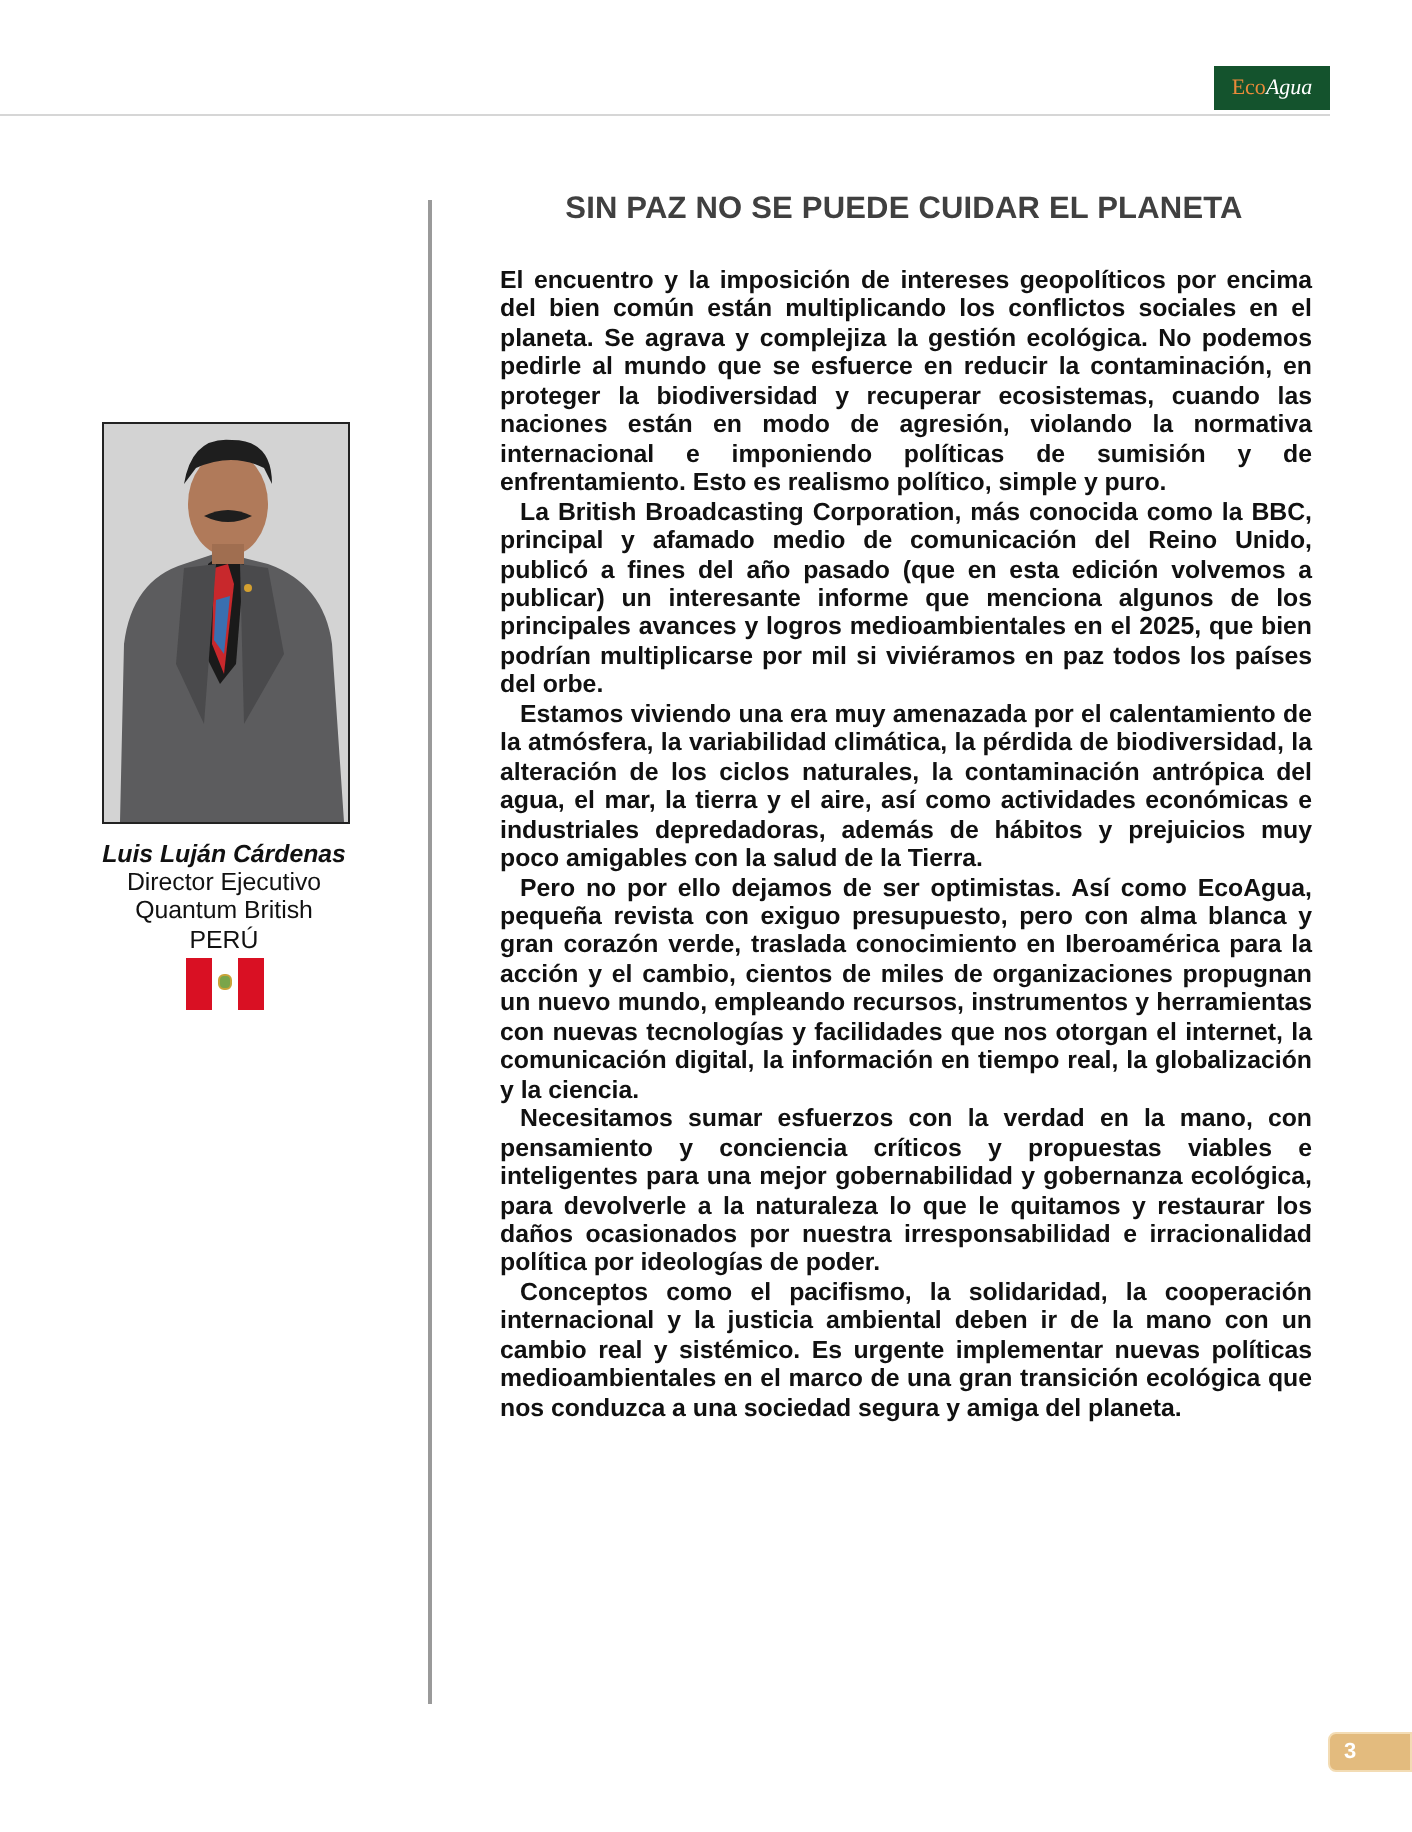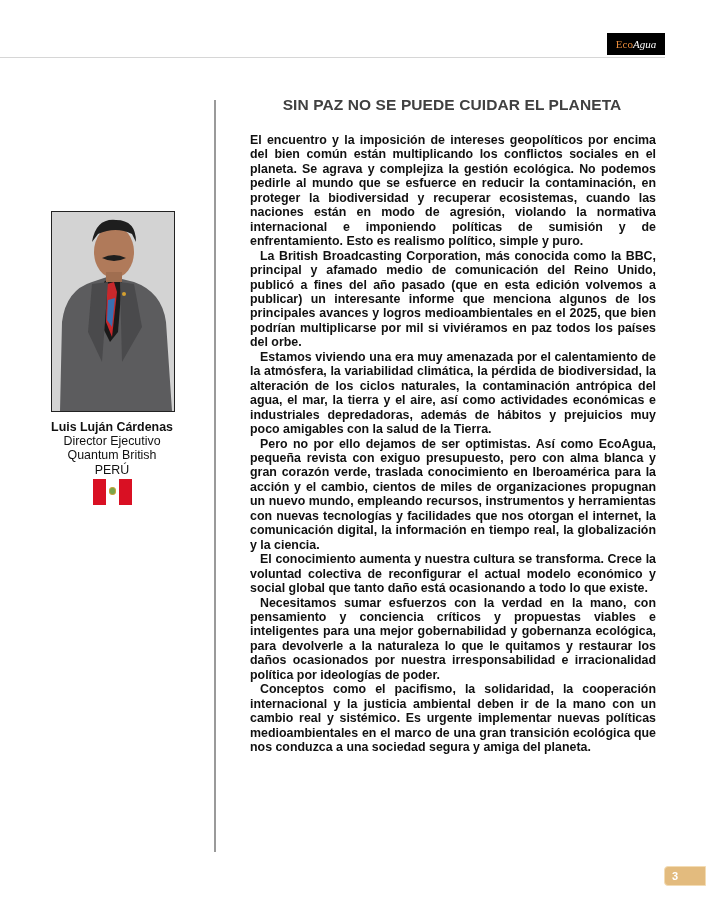--- a/index.html
+++ b/index.html
@@ -1,28 +1,28 @@
 <!DOCTYPE html>
 <html><head>
 <meta charset="utf-8">
 <style>
   html, body { margin:0; padding:0; background:#ffffff; }
   body { width:706px; height:916px; position:relative; overflow:hidden; font-family:"Liberation Sans", sans-serif; color:#111; }
-  .brand-badge { position:absolute; left:607px; top:33px; width:58px; height:22px; background:#000000; display:flex; align-items:center; justify-content:center; font-family:"Liberation Serif", serif; font-size:11px; }
+  .brand-badge { position:absolute; left:607px; top:33px; width:58px; height:22px; background:#14532d; display:flex; align-items:center; justify-content:center; font-family:"Liberation Serif", serif; font-size:11px; }
   .brand-eco { color:#e88a3a; }
   .brand-agua { color:#ffffff;font-style:italic; }
   .header-rule { position:absolute; left:0; top:57px; width:665px; height:1px; background:#d6d6d6; }
   .divider { position:absolute; left:214px; top:100px; width:2px; height:752px; background:#9a9a9a; }
   .title { position:absolute; left:240px; top:96px; width:424px; text-align:center; font-weight:bold; font-size:15.5px; letter-spacing:0.1px; color:#404040; }
   .article { position:absolute; left:250px; top:133px; width:406px; font-size:12.4px; line-height:14.45px; text-align:justify; color:#111; }
   .article p { margin:0; text-indent:10px;font-weight:bold; }
   .article p.first { text-indent:0; }
   .photo { position:absolute; left:51px; top:211px; width:122px; height:199px; border:1px solid #222; background:linear-gradient(180deg,#cfcfcf 0%,#d9d9d9 50%,#d2d2d2 100%); overflow:hidden; }
   .author { position:absolute; left:30px; top:420px; width:164px; text-align:center; font-size:12.4px; line-height:14.2px; color:#111; }
-  .author .name { font-weight:bold; }
+  .author .name { font-weight:bold;font-style:italic; }
   .flag { position:absolute; left:93px; top:479px; width:39px; height:26px; display:flex; }
   .flag .r { background:#d91023; width:13px; height:100%; }
   .flag .w { background:#ffffff; width:13px; height:100%; position:relative; }
   .flag .w::after { content:""; position:absolute; left:3px; top:8px; width:7px; height:8px; border-radius:3px; background:#7aa54a; border:1px solid #c9a43a; box-sizing:border-box; }
   .page-num { position:absolute; left:664px; top:866px; width:42px; height:20px; background:#e3bb7e; border:1px solid #f3dcb4; border-radius:4px 0 0 4px; box-sizing:border-box; color:#fff; font-weight:bold; font-size:11px; line-height:18px; padding-left:7px; }
 </style>
 </head>
 <body>
 
 <div class="brand-badge">
@@ -62,18 +62,17 @@
     <div class="r"></div>
 </div>
 
 <div class="title">SIN PAZ NO SE PUEDE CUIDAR EL PLANETA</div>
 
 <div class="article">
   <p class="first">El encuentro y la imposición de intereses geopolíticos por encima del bien común están multiplicando los conflictos sociales en el planeta. Se agrava y complejiza la gestión ecológica. No podemos pedirle al mundo que se esfuerce en reducir la contaminación, en proteger la biodiversidad y recuperar ecosistemas, cuando las naciones están en modo de agresión, violando la normativa internacional e imponiendo políticas de sumisión y de enfrentamiento. Esto es realismo político, simple y puro.</p>
   <p>La British Broadcasting Corporation, más conocida como la BBC, principal y afamado medio de comunicación del Reino Unido, publicó a fines del año pasado (que en esta edición volvemos a publicar) un interesante informe que menciona algunos de los principales avances y logros medioambientales en el 2025, que bien podrían multiplicarse por mil si viviéramos en paz todos los países del orbe.</p>
   <p>Estamos viviendo una era muy amenazada por el calentamiento de la atmósfera, la variabilidad climática, la pérdida de biodiversidad, la alteración de los ciclos naturales, la contaminación antrópica del agua, el mar, la tierra y el aire, así como actividades económicas e industriales depredadoras, además de hábitos y prejuicios muy poco amigables con la salud de la Tierra.</p>
   <p>Pero no por ello dejamos de ser optimistas. Así como EcoAgua, pequeña revista con exiguo presupuesto, pero con alma blanca y gran corazón verde, traslada conocimiento en Iberoamérica para la acción y el cambio, cientos de miles de organizaciones propugnan un nuevo mundo, empleando recursos, instrumentos y herramientas con nuevas tecnologías y facilidades que nos otorgan el internet, la comunicación digital, la información en tiempo real, la globalización y la ciencia.</p>
-  <p>El conocimiento aumenta y nuestra cultura se transforma. Crece la voluntad colectiva de reconfigurar el actual modelo económico y social global que tanto daño está ocasionando a todo lo que existe.</p>
   <p>Necesitamos sumar esfuerzos con la verdad en la mano, con pensamiento y conciencia críticos y propuestas viables e inteligentes para una mejor gobernabilidad y gobernanza ecológica, para devolverle a la naturaleza lo que le quitamos y restaurar los daños ocasionados por nuestra irresponsabilidad e irracionalidad política por ideologías de poder.</p>
   <p>Conceptos como el pacifismo, la solidaridad, la cooperación internacional y la justicia ambiental deben ir de la mano con un cambio real y sistémico. Es urgente implementar nuevas políticas medioambientales en el marco de una gran transición ecológica que nos conduzca a una sociedad segura y amiga del planeta.</p>
 </div>
 
 <div class="page-num">3</div>
 
 </body></html>

